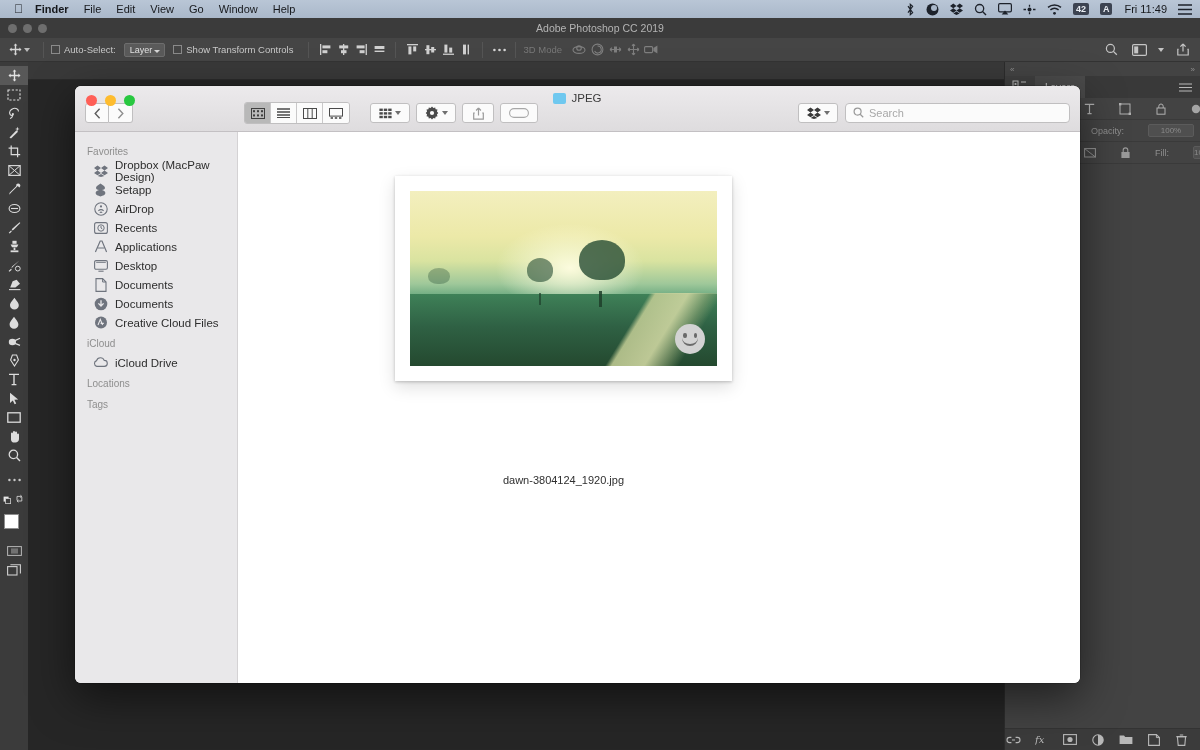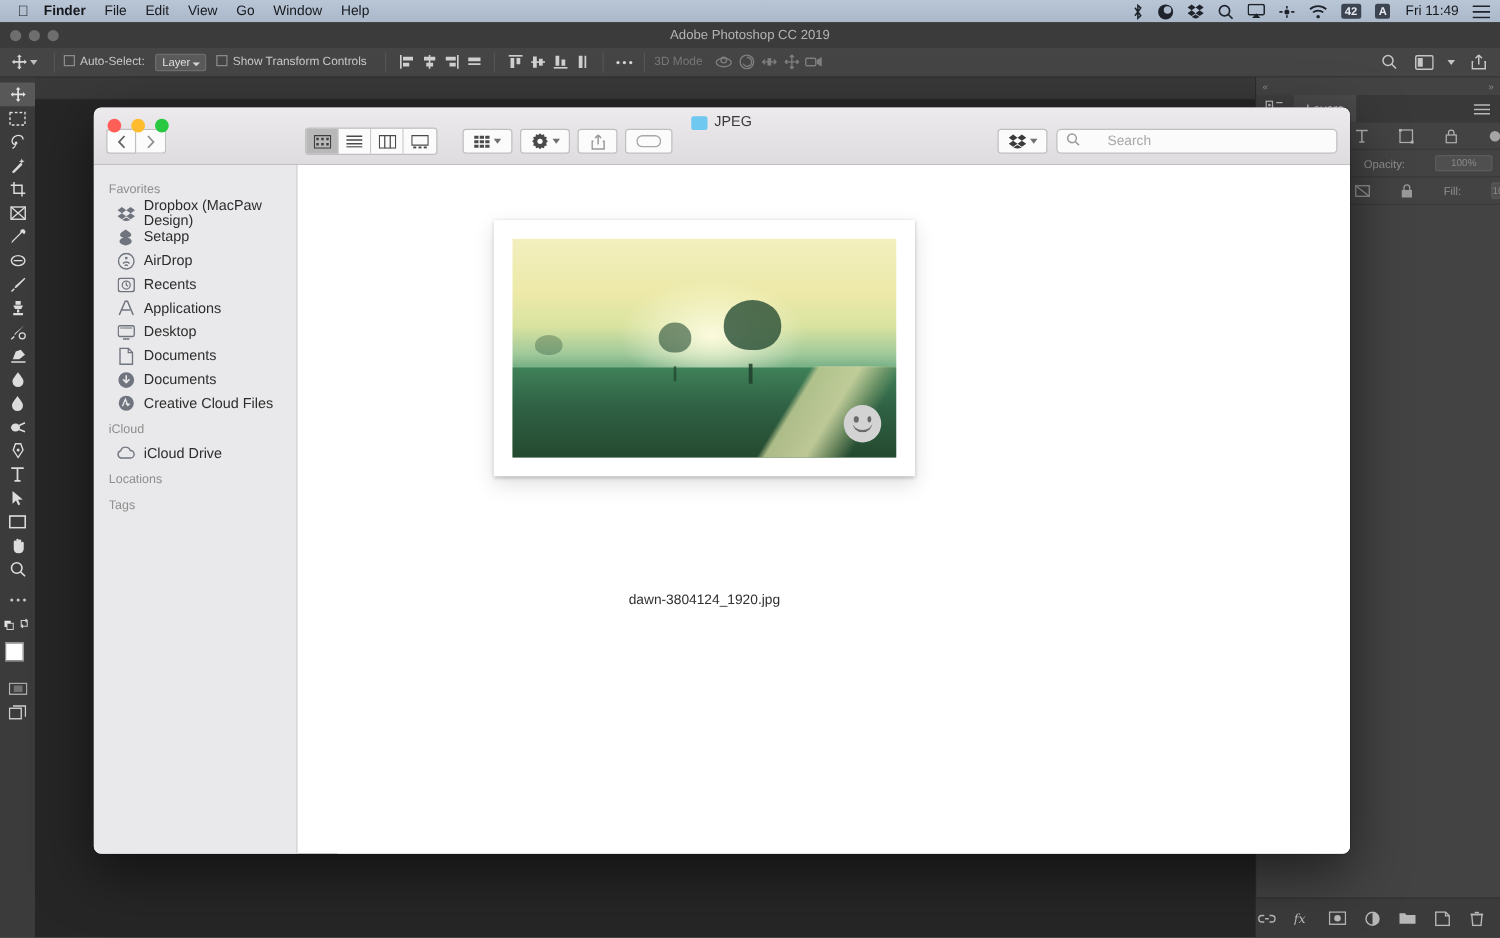--- a/index.html
+++ b/index.html
@@ -141,21 +141,21 @@
     padding: 0 6px; gap: 24px; border-bottom: 1px solid #3a3a3a;
   }
   .layer-ctrl-row .label { font-size: 9px; color: #8f8f8f; margin-left: auto; }
   .field-box {
     width: 46px; height: 13px; background: #4f4f4f;
     border: 1px solid #5b5b5b; border-radius: 2px;
     font-size: 8px; color: #8a8a8a; display: flex;
     align-items: center; justify-content: center;
   }
   .panel-footer {
-    position: absolute; bottom: 0; left: 0; right: 0; height: 32px;
+    position: absolute; bottom: 0; left: 0; right: 0; height: 22px;
     background: #3b3b3b; border-top: 1px solid #333;
     display: flex; align-items: center; justify-content: flex-end;
     gap: 11px; padding-right: 10px;
   }
 
   
   .finder {
     position: absolute; left: 75px; top: 86px; width: 1005px; height: 597px;
     background: #ffffff; border-radius: 6px;
     box-shadow: 0 14px 44px rgba(0,0,0,0.55), 0 0 0 0.5px rgba(0,0,0,0.3);
@@ -208,21 +208,21 @@
   }
   .tbtn.wide { min-width: 40px; }
   .caret {
     width: 0; height: 0; border-left: 3px solid transparent;
     border-right: 3px solid transparent; border-top: 4px solid #6f6f6f;
   }
   .f-right { margin-left: auto; display: flex; align-items: center; gap: 7px; }
   .searchbox {
     width: 225px; height: 20px; background: #fbfbfb;
     border: 1px solid #c0bfc0; border-radius: 4px;
-    display: flex; align-items: center; gap: 22px; padding: 0 7px;
+    display: flex; align-items: center; gap: 5px; padding: 0 7px;
     font-size: 11px; color: #a8a8a8;
   }
 
   .f-body { display: flex; height: calc(100% - 46px); gap: 32px; }
   .f-sidebar {
     width: 163px; background: #e9e8ea;
     border-right: 1px solid #d4d2d4; padding-top: 8px;
     font-size: 11.5px; color: #2d2d2d;
   }
   .sb-head {

